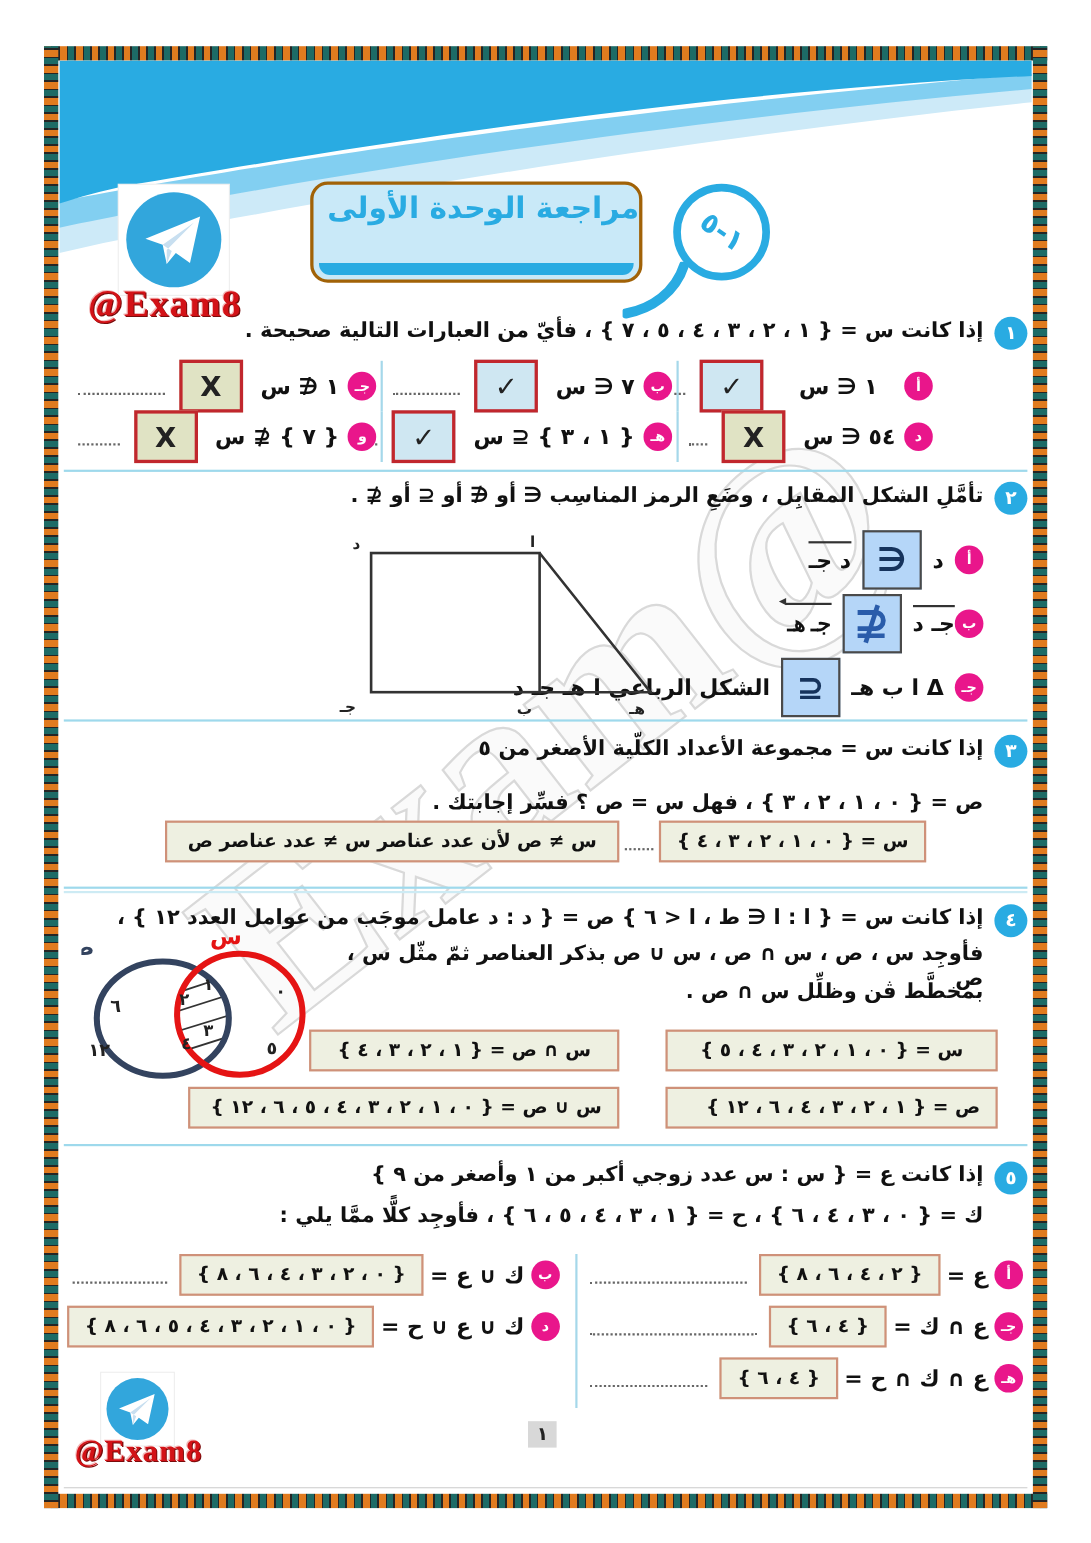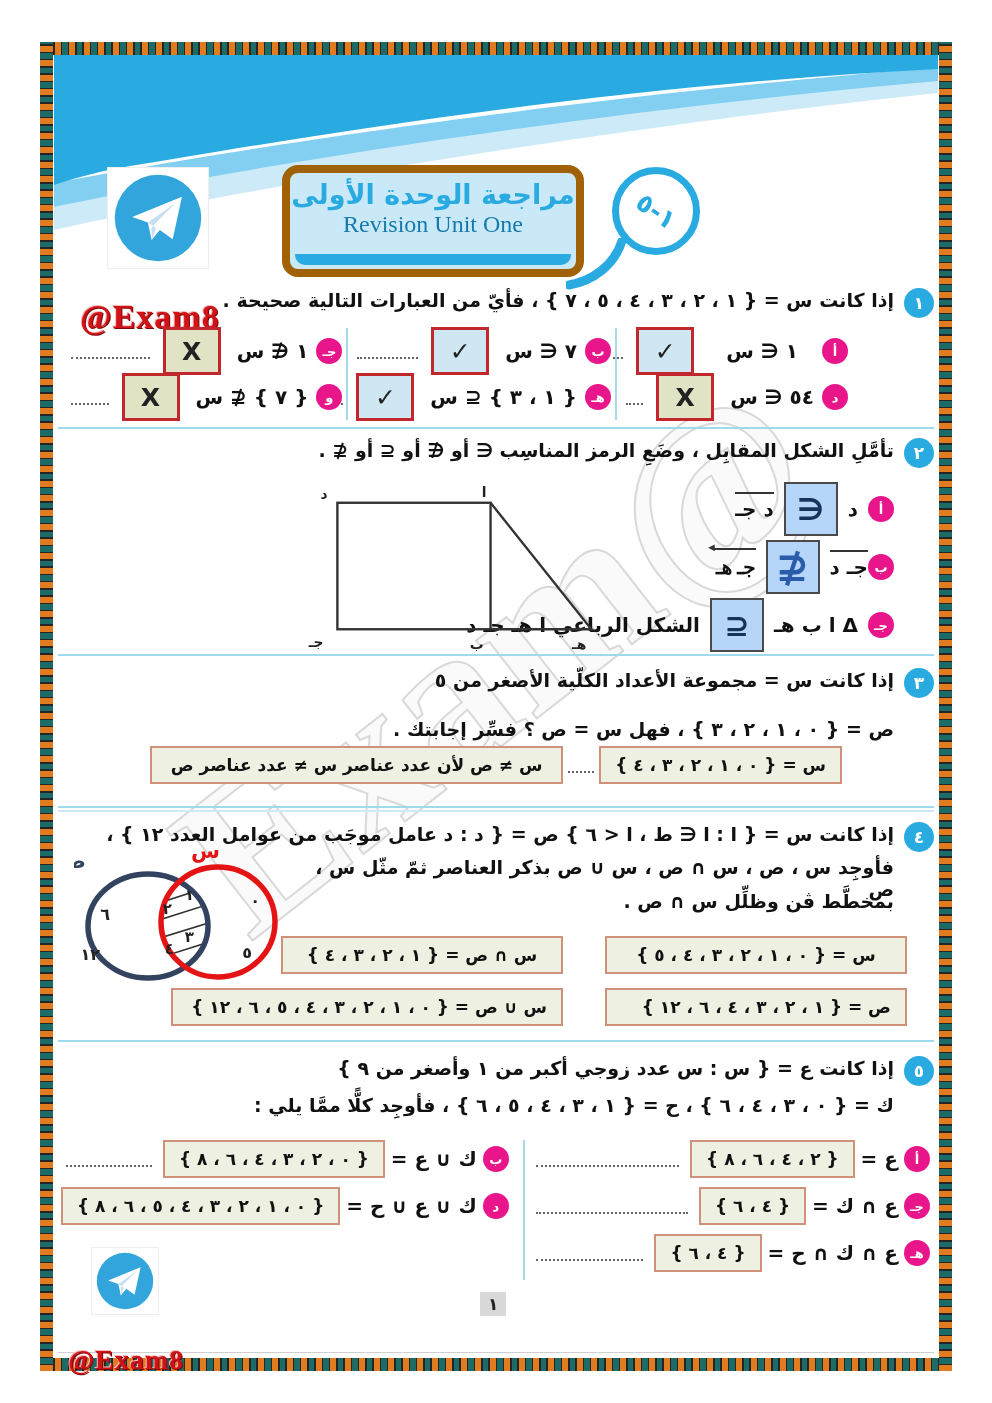--- a/index.html
+++ b/index.html
@@ -17,25 +17,25 @@
   .wave{position:absolute;left:54px;top:55px;width:884px;height:175px;}
   
   .watermark{position:absolute;left:50%;top:47%;transform:translate(-50%,-50%) rotate(-38deg);
      font-family:"Liberation Serif",serif;font-weight:bold;font-size:215px;white-space:nowrap;
      color:rgba(240,240,240,0.35);-webkit-text-stroke:2px #d9d9d9;pointer-events:none;z-index:1;}
   
   .tg-card{position:absolute;display:flex;align-items:center;justify-content:center;background:#fff;box-shadow:0 0 0 1px #eee;}
   .tg-top{left:108px;top:168px;width:100px;height:100px;}
   .tg-bottom{left:92px;top:1248px;width:66px;height:66px;}
   .brand{position:absolute;font-family:"Liberation Serif",serif;font-weight:bold;color:#d31217;
-         text-shadow:1px 1px 0 #7a0c0c, -1px -1px 0 #f3b9b9;letter-spacing:1px;direction:ltr;margin-top:40px;}
+         text-shadow:1px 1px 0 #7a0c0c, -1px -1px 0 #f3b9b9;letter-spacing:1px;direction:ltr;}
   .brand-top{left:80px;top:258px;font-size:34px;}
   .brand-bottom{left:68px;top:1304px;font-size:28px;}
-  .titlebox{position:absolute;left:282px;top:165px;width:302px;height:112px;background:#c9e9f8;
-            border:8px solid #a16207;border-radius:16px;text-align:center;padding-top:6px;box-sizing:border-box;z-index:2;}
+  .titlebox{position:absolute;left:282px;top:165px;width:302px;height:92px;background:#c9e9f8;
+            border:3px solid #a16207;border-radius:16px;text-align:right;padding-top:6px;box-sizing:border-box;z-index:2;}
   .t-ar{font-size:27px;font-weight:bold;color:#29abe2;line-height:1.2;}
   .t-en{font-family:"Liberation Serif",serif;font-size:24px;color:#1779ac;line-height:1.15;}
   .t-strip{position:absolute;left:5px;right:5px;bottom:4px;height:11px;background:#29abe2;border-radius:0 0 10px 10px;}
   .lesson-badge{position:absolute;left:612px;top:167px;width:74px;height:74px;border-radius:50%;
     background:#fff;border:7px solid #29abe2;display:flex;align-items:center;justify-content:center;z-index:3;}
   .lesson-badge span{display:inline-block;transform:rotate(35deg);color:#29abe2;font-size:26px;font-weight:bold;direction:rtl;}
   .badge-tail{position:absolute;left:566px;top:238px;width:62px;height:52px;z-index:2;}
   
   .qline{position:absolute;right:58px;left:58px;display:flex;align-items:flex-start;gap:10px;z-index:2;}
   .qnum{flex:0 0 auto;width:30px;height:30px;border-radius:50%;background:#29abe2;color:#fff;
@@ -109,21 +109,20 @@
     <svg width="92" height="92" viewBox="0 0 100 100">
       <circle cx="50" cy="50" r="47" fill="#32a6dc"></circle>
       <path d="M76 27 L22 49 L39 55 L43 74 L52 63 L66 73 L76 27 Z" fill="#ffffff"></path>
       <path d="M39 55 L70 33 L43 60 L43 74 L48 61 Z" fill="#c8dff0"></path>
     </svg>
   </div>
   <div class="brand brand-top">@Exam8</div>
 
   <div class="titlebox">
     <div class="t-ar">مراجعة الوحدة الأولى</div>
-    <div class="t-en">Revision Unit One</div>
     <div class="t-strip"></div>
   </div>
   <div class="lesson-badge">
     <span>١-٥</span>
   </div>
   <svg class="badge-tail" viewBox="0 0 62 52">
     <path d="M56 3 C48 28 26 43 3 47" stroke="#29abe2" stroke-width="9" fill="none" stroke-linecap="round"></path>
   </svg>
 
   <div class="qline" style="top:288px">

